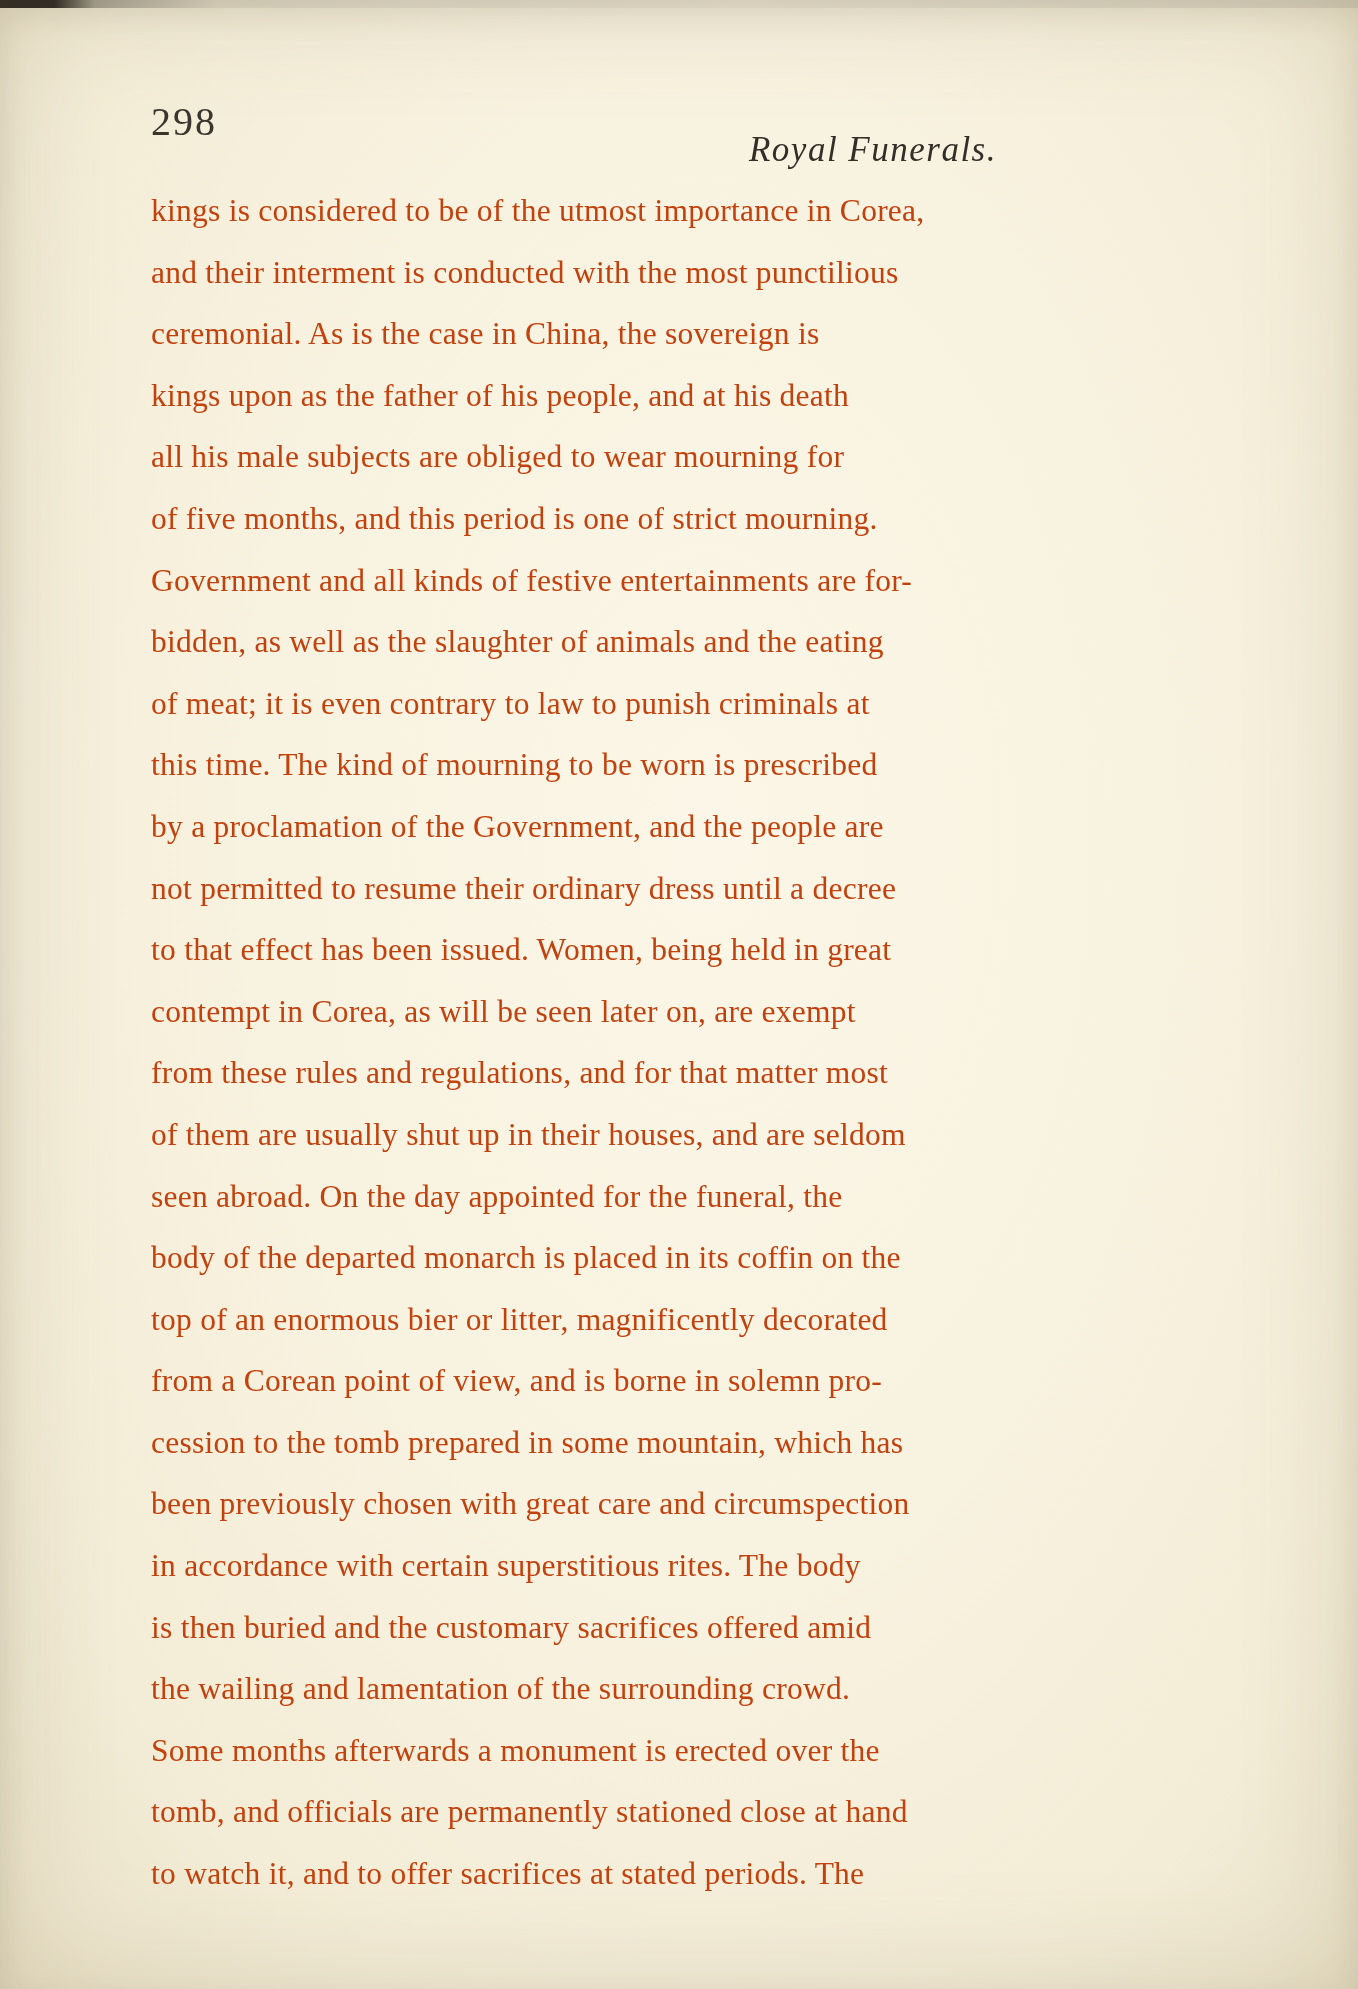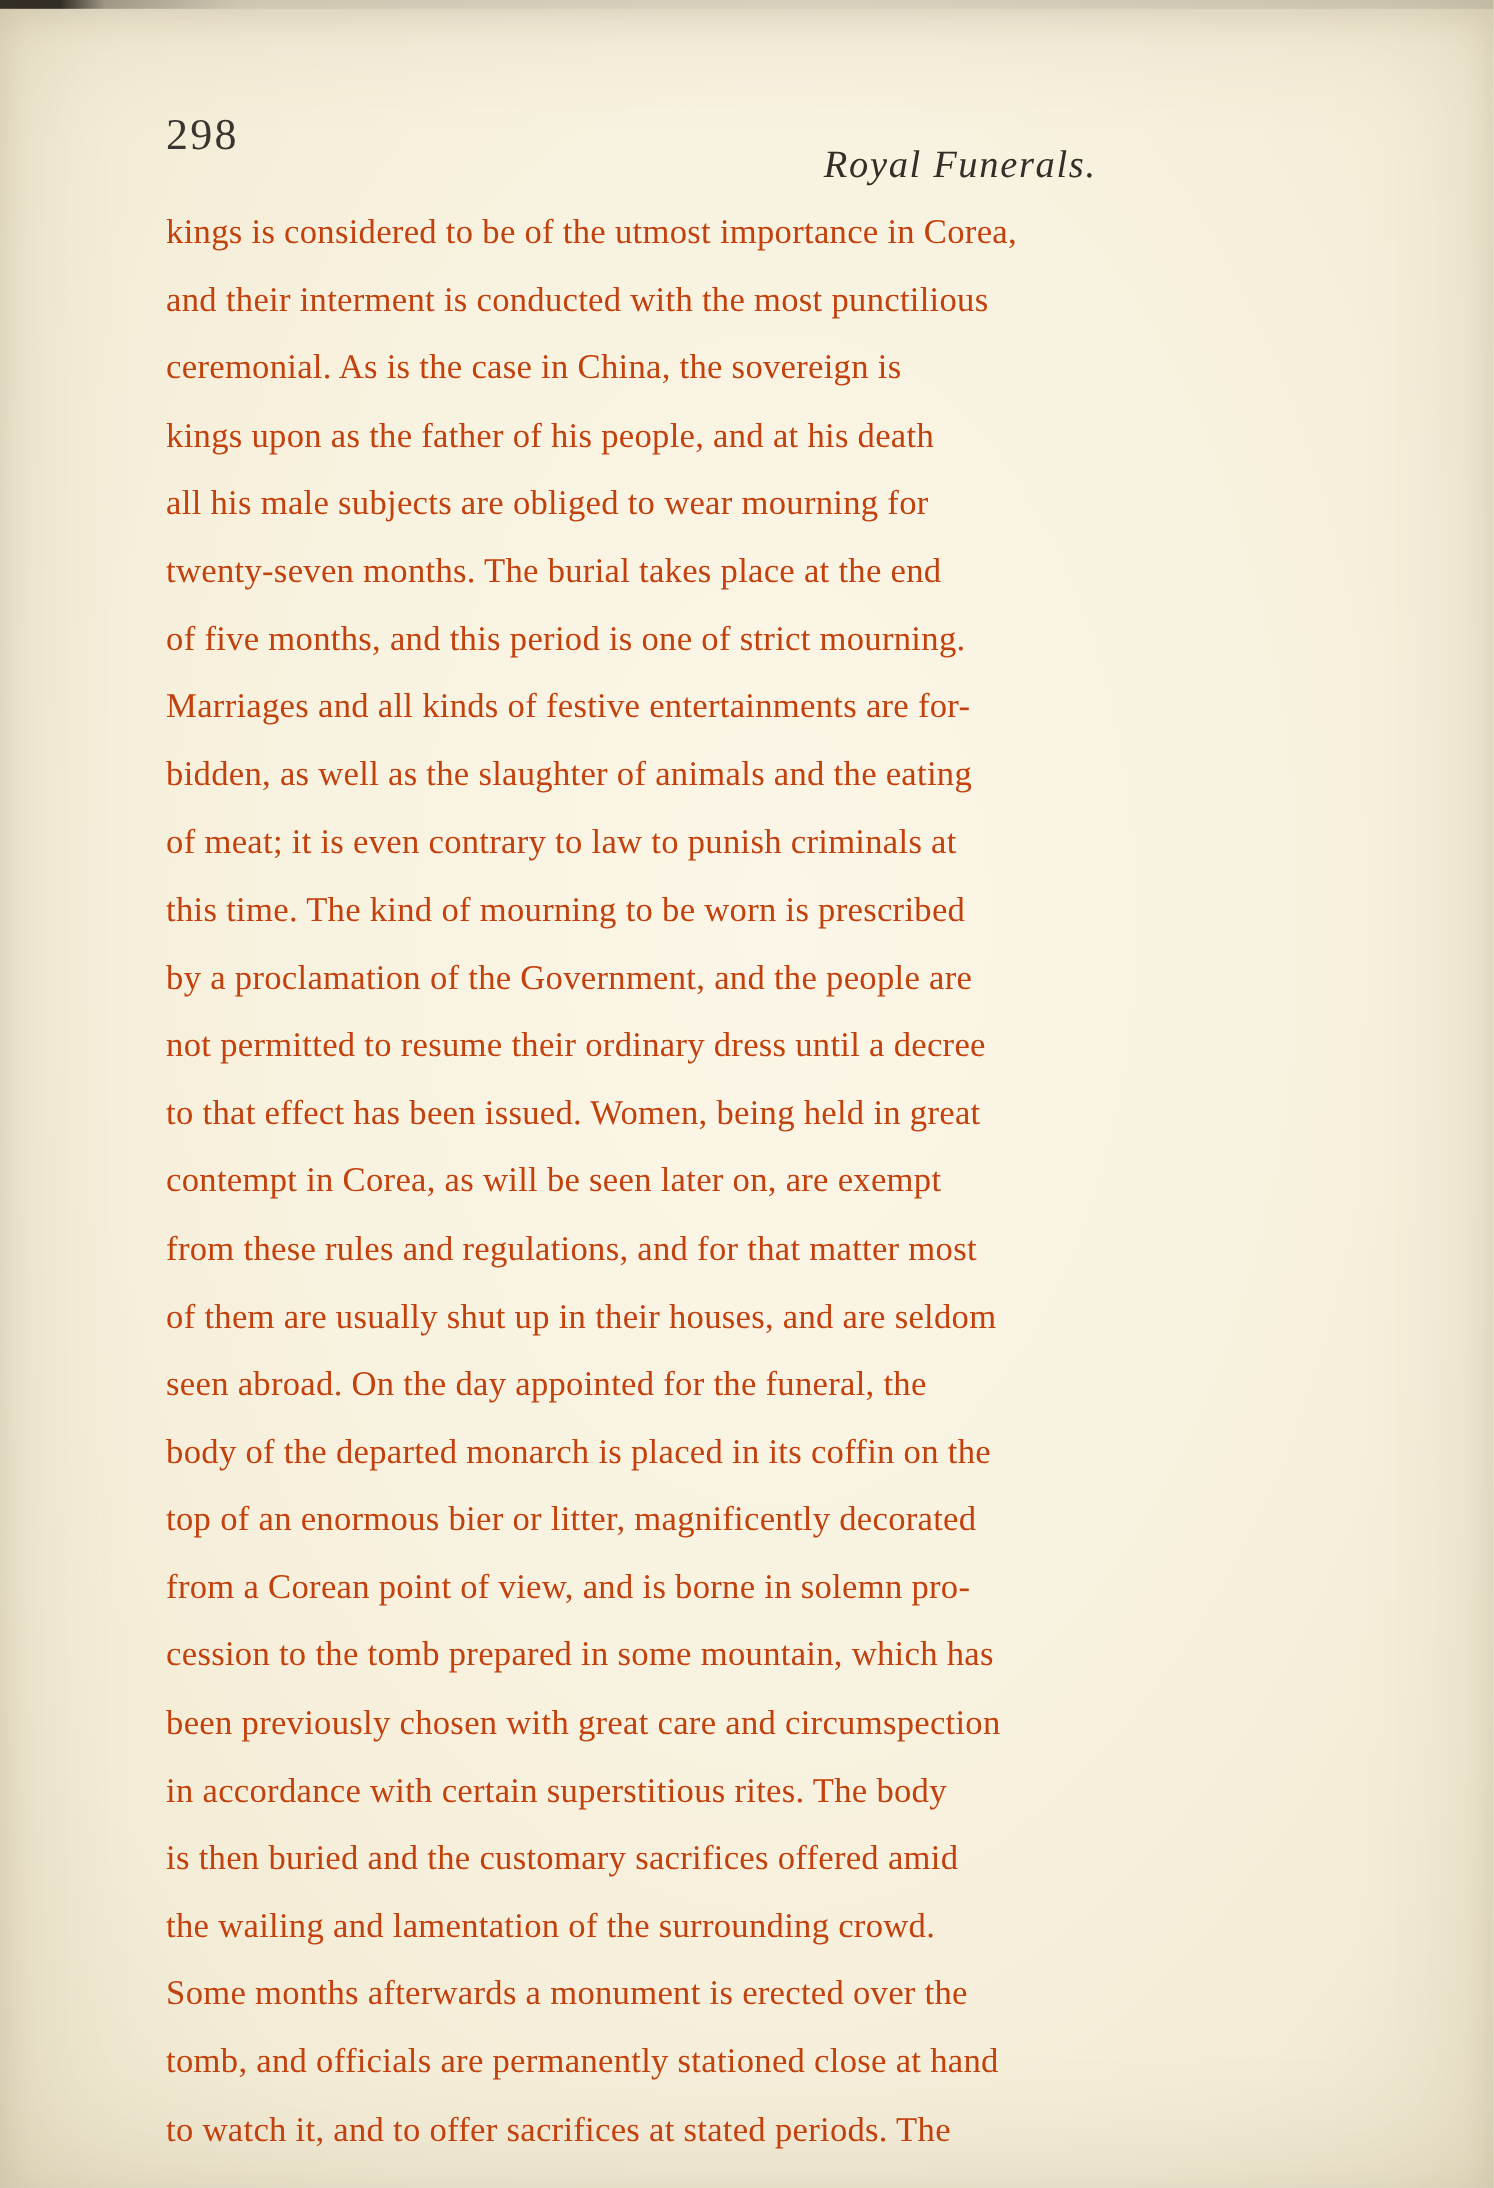--- a/index.html
+++ b/index.html
@@ -97,23 +97,22 @@
   <div class="header-row">
     <span class="page-number">298</span>
     <span class="running-title">Royal Funerals.</span>
   </div>
   <div class="body-text" id="body-text">
       <div class="line">kings is considered to be of the utmost importance in Corea,</div>
       <div class="line">and their interment is conducted with the most punctilious</div>
       <div class="line">ceremonial.  As is the case in China, the sovereign is</div>
       <div class="line">kings upon as the father of his people, and at his death</div>
       <div class="line">all his male subjects are obliged to wear mourning for</div>
-      <div class="line">twenty-seven months.  The burial takes place at the end</div>
       <div class="line">of five months, and this period is one of strict mourning.</div>
-      <div class="line">Marriages and all kinds of festive entertainments are for-</div>
+      <div class="line">Government and all kinds of festive entertainments are for-</div>
       <div class="line">bidden, as well as the slaughter of animals and the eating</div>
       <div class="line">of meat; it is even contrary to law to punish criminals at</div>
       <div class="line">this time.  The kind of mourning to be worn is prescribed</div>
       <div class="line">by a proclamation of the Government, and the people are</div>
       <div class="line">not permitted to resume their ordinary dress until a decree</div>
       <div class="line">to that effect has been issued.  Women, being held in great</div>
       <div class="line">contempt in Corea, as will be seen later on, are exempt</div>
       <div class="line">from these rules and regulations, and for that matter most</div>
       <div class="line">of them are usually shut up in their houses, and are seldom</div>
       <div class="line">seen abroad.  On the day appointed for the funeral, the</div>

